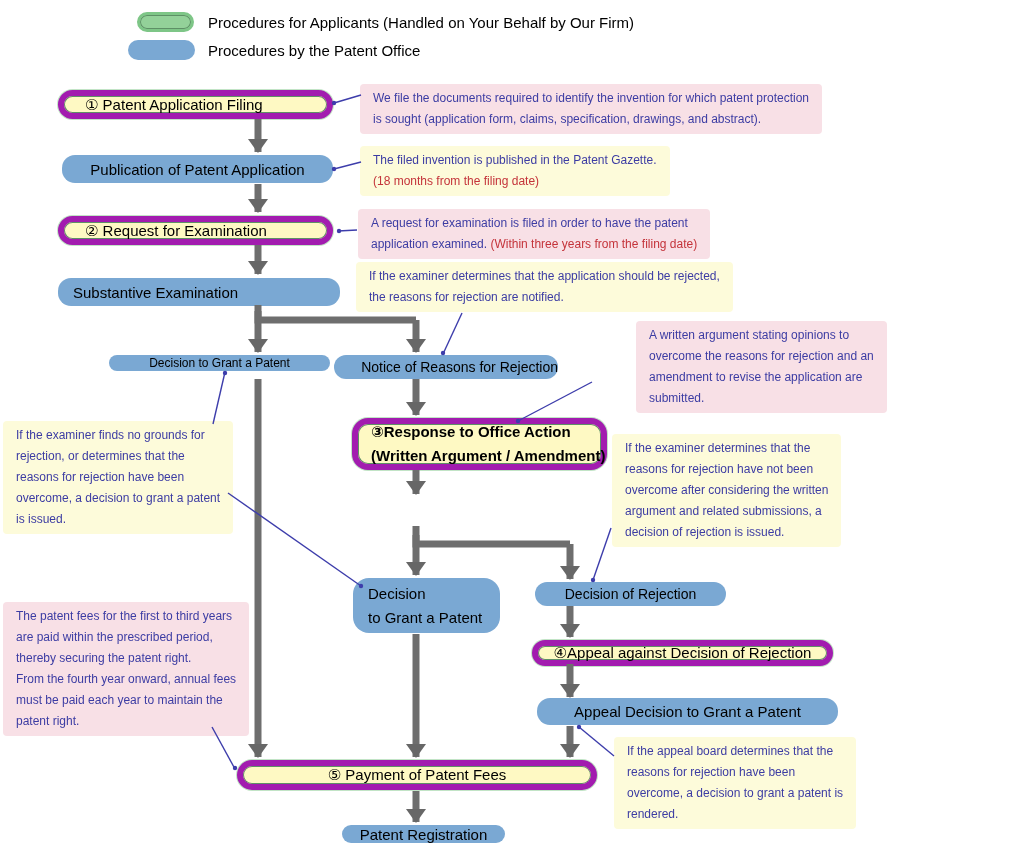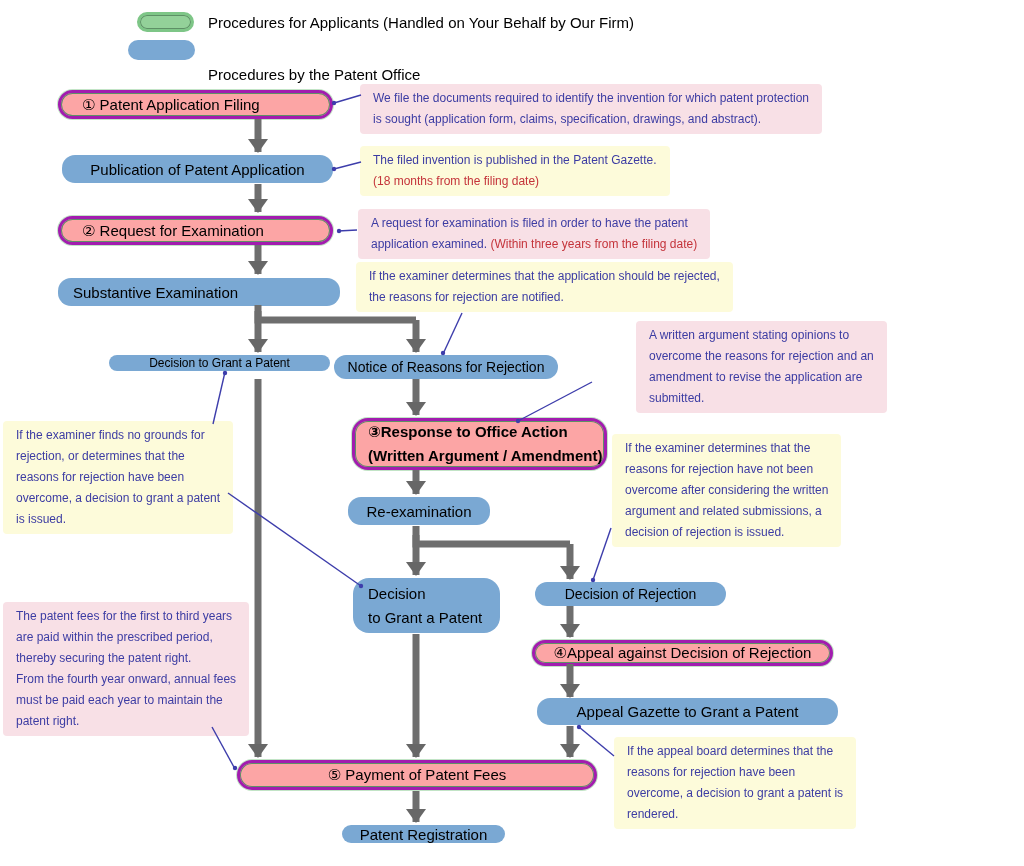--- a/index.html
+++ b/index.html
@@ -3,21 +3,21 @@
 <meta charset="utf-8">
 <style>
   html,body{margin:0;padding:0;background:#ffffff;}
   body{font-family:"Liberation Sans","DejaVu Sans",sans-serif;}
   #canvas{position:relative;width:1024px;height:866px;background:#ffffff;overflow:hidden;}
 
   
   .node{position:absolute;display:flex;align-items:center;box-sizing:border-box;
         font-size:15px;color:#000;z-index:2;}
   .node.center{justify-content:center;text-align:center;}
-  .node.green{background:#fca5a5;border:3px solid #a21caf;border-radius:16px;
+  .node.green{background:#fef9c3;border:6px solid #a21caf;border-radius:16px;
               box-shadow:inset 0 0 0 1px #5e9066, 0 0 0 1px #c2e4c6;}
   .node.blue{background:#7aa8d3;border-radius:13px;}
   .node .lines{display:block;}
   .node .lines div{line-height:24px;white-space:nowrap;}
 
   
   .note{position:absolute;font-size:12px;line-height:21px;color:#3c3ca3;
         padding:4px 13px;border-radius:4px;z-index:3;width:max-content;}
   .note div{white-space:nowrap;}
   .note.pink{background:#f8e0e6;}
@@ -34,21 +34,21 @@
   svg.layer{position:absolute;left:0;top:0;z-index:4;pointer-events:none;}
 </style>
 </head>
 <body>
 
 <div id="canvas">
 
   <div class="legend-swatch green" style="left:137px;top:12px;width:57px;height:20px;"></div>
   <div class="legend-label" style="left:208px;top:13px;">Procedures for Applicants (Handled on Your Behalf by Our Firm)</div>
   <div class="legend-swatch blue" style="left:128px;top:40px;width:67px;height:20px;"></div>
-  <div class="legend-label" style="left:208px;top:41px;margin-top:24px;">Procedures by the Patent Office</div>
+  <div class="legend-label" style="left:208px;top:41px;">Procedures by the Patent Office</div>
 
   <svg class="layer" width="1024" height="866" viewBox="0 0 1024 866">
     <defs>
       <marker id="ah" viewBox="0 0 14 20" refX="13" refY="10" markerWidth="14" markerHeight="20" markerUnits="userSpaceOnUse" orient="auto">
         <polygon points="0,0 14,10 0,20" fill="#676767"></polygon>
       </marker>
     </defs>
     <g stroke="#6e6e6e" stroke-width="7" fill="none">
       <line x1="258" y1="119" x2="258" y2="152" marker-end="url(#ah)"></line>
       <line x1="258" y1="184" x2="258" y2="212" marker-end="url(#ah)"></line>
@@ -105,52 +105,49 @@
   </div>
 
   <div class="node blue" style="left:58px;top:278px;width:282px;height:28px;padding-left:15px;">
     <span>Substantive Examination</span>
   </div>
 
   <div class="node blue center" style="left:109px;top:355px;width:221px;height:16px;font-size:12px;">
     <span>Decision to Grant a Patent</span>
   </div>
 
-  <div class="node blue center" style="left:334px;top:355px;width:224px;height:24px;font-size:14px;">
+  <div class="node blue center" style="left:334px;top:355px;width:224px;height:24px;font-size:14px;justify-content:flex-end;">
     <span>Notice of Reasons for Rejection</span>
   </div>
 
   <div class="node green" style="left:352px;top:418px;width:255px;height:52px;padding-left:13px;font-weight:bold;">
     <span class="lines">
       <div>③Response to Office Action</div>
       <div>(Written Argument / Amendment)</div>
     </span>
   </div>
 
-  <div class="node blue center" style="left:348px;top:497px;width:142px;height:28px;">
-    <span>Re-examination</span>
-  </div>
 
   <div class="node blue" style="left:353px;top:578px;width:147px;height:55px;padding-left:15px;border-radius:16px;">
     <span class="lines">
       <div>Decision</div>
       <div>to Grant a Patent</div>
     </span>
   </div>
 
   <div class="node blue center" style="left:535px;top:582px;width:191px;height:24px;font-size:14px;">
     <span>Decision of Rejection</span>
   </div>
 
   <div class="node green center" style="left:532px;top:640px;width:301px;height:26px;">
     <span>④Appeal against Decision of Rejection</span>
   </div>
 
   <div class="node blue center" style="left:537px;top:698px;width:301px;height:27px;">
-    <span>Appeal Gazette to Grant a Patent</span>
+    <span>Appeal Decision to Grant a Patent</span>
   </div>
 
   <div class="node green center" style="left:237px;top:760px;width:360px;height:30px;">
     <span>⑤ Payment of Patent Fees</span>
   </div>
 
   <div class="node blue center" style="left:342px;top:825px;width:163px;height:18px;">
     <span>Patent Registration</span>
   </div>
 

